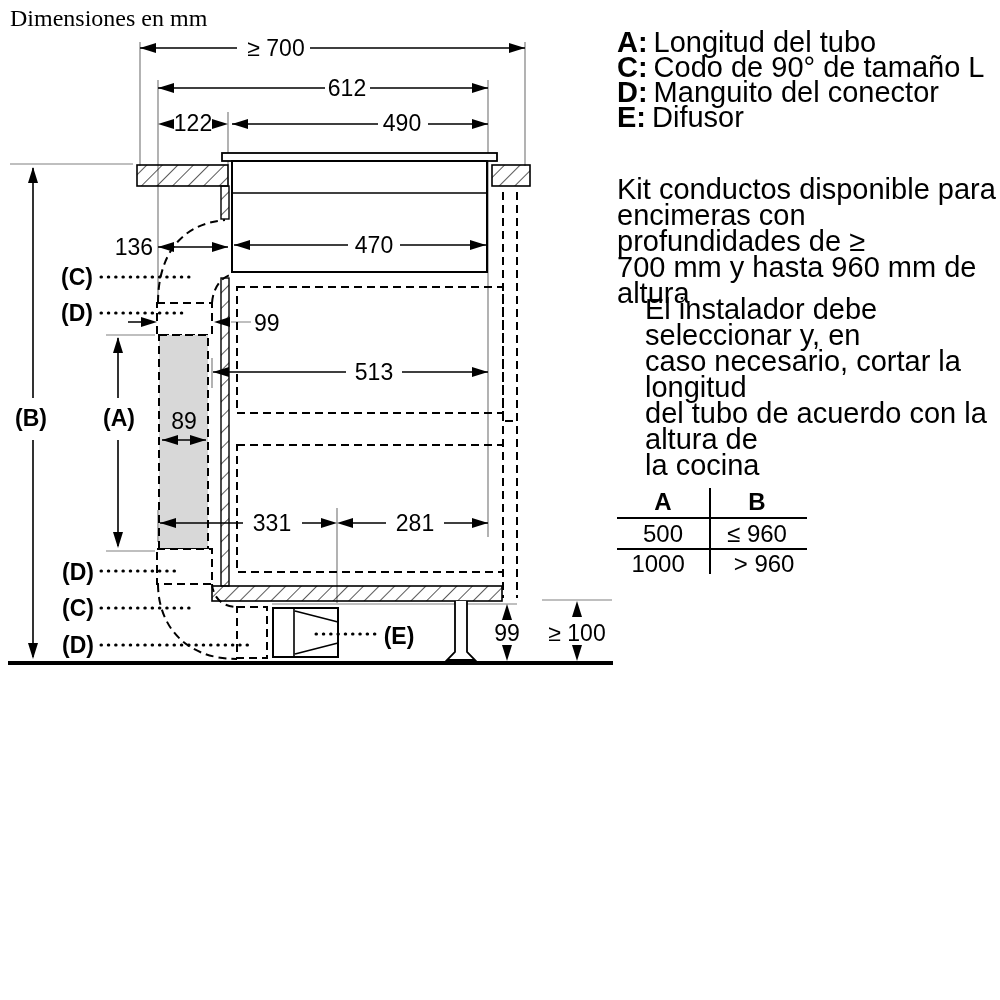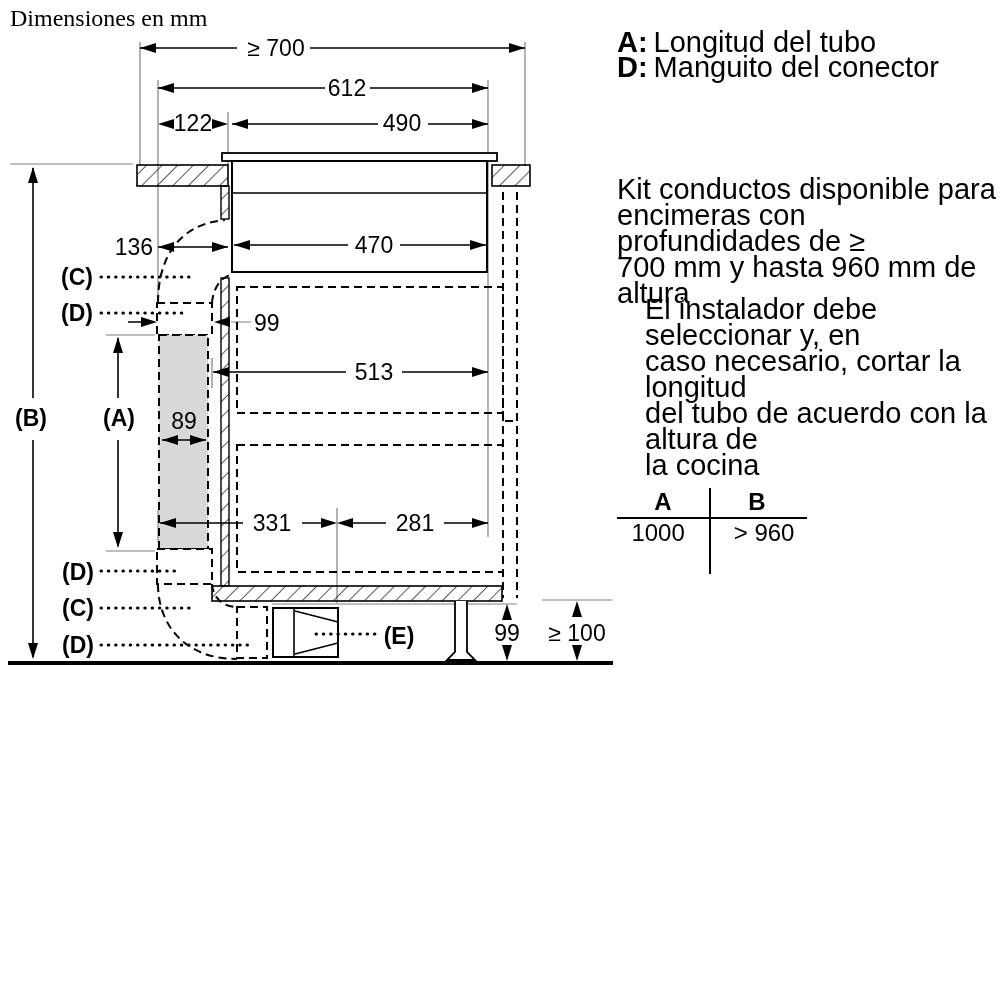--- a/index.html
+++ b/index.html
@@ -136,34 +136,40 @@
   <text class="lbl" x="77" y="285" text-anchor="middle">(C)</text>
   <text class="lbl" x="77" y="321" text-anchor="middle">(D)</text>
   <text class="lbl" x="78" y="580" text-anchor="middle">(D)</text>
   <text class="lbl" x="78" y="616" text-anchor="middle">(C)</text>
   <text class="lbl" x="78" y="653" text-anchor="middle">(D)</text>
   <text class="lbl" x="399" y="644" text-anchor="middle">(E)</text>
 </svg>
 
 <div class="abs" id="legend">
   <div class="legend-row"><span class="lkey">A:</span><span>Longitud del tubo</span></div>
+  <div class="legend-row"><span class="lkey">C:</span><span>Codo de 90° de tamaño L</span></div>
   <div class="legend-row"><span class="lkey">D:</span><span>Manguito del conector</span></div>
+  <div class="legend-row"><span class="lkey">E:</span><span>Difusor</span></div>
 </div>
 
 <div class="abs note" id="note-kit">Kit conductos disponible para
 encimeras con profundidades de ≥
 700 mm y hasta 960 mm de altura</div>
 <div class="abs note" id="note-installer">El instalador debe seleccionar y, en
 caso necesario, cortar la longitud
 del tubo de acuerdo con la altura de
 la cocina</div>
 
 <div class="abs" id="dim-table">
   <div class="vline"></div>
   <div class="tr head">
     <div class="td c1">A</div>
     <div class="td c2">B</div>
   </div>
+  <div class="tr r1">
+    <div class="td c1">500</div>
+    <div class="td c2">≤ 960</div>
+  </div>
   <div class="tr r2">
     <div class="td c1">1000</div>
     <div class="td c2">&gt; 960</div>
   </div>
 </div>
 
 </body></html>

